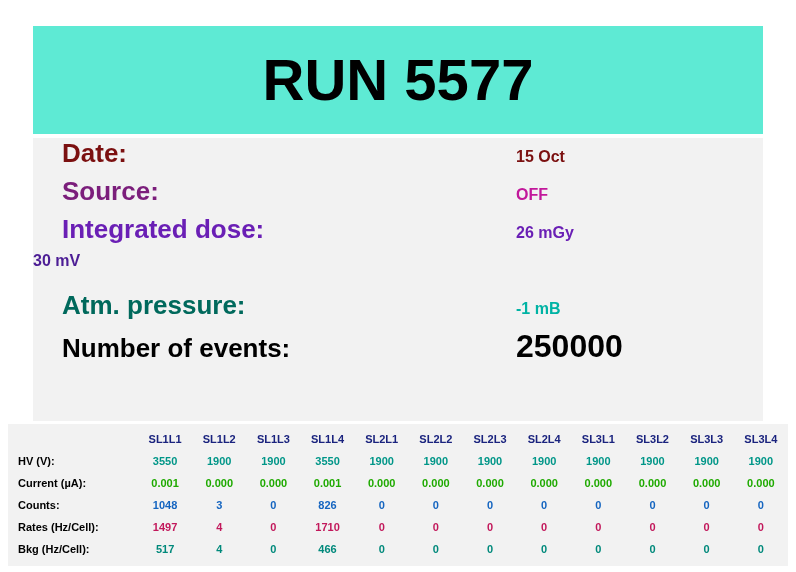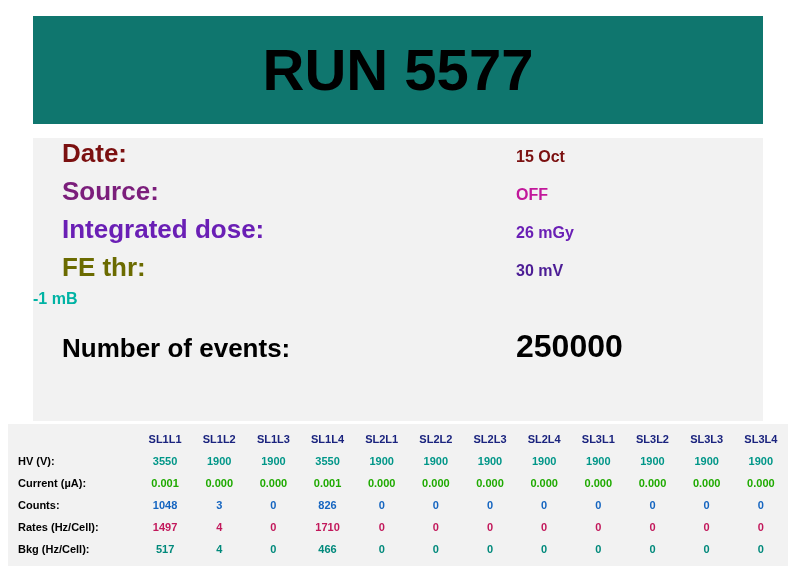--- a/index.html
+++ b/index.html
@@ -16,24 +16,24 @@
   .page {
     position: relative;
     width: 796px;
     height: 572px;
     background: #ffffff;
   }
   
   .title-banner {
     position: absolute;
     left: 33px;
-    top: 16px;
+    top: 26px;
     width: 730px;
     height: 108px;
-    background: #0f766e;
+    background: #5eead4;
     display: flex;
     align-items: center;
     justify-content: center;
   }
   .title-text {
     font-size: 58px;
     font-weight: bold;
     color: #000000;
     letter-spacing: 0px;
     line-height: 1;
@@ -129,24 +129,24 @@
         </div>
         <div class="info-row">
           <div class="info-label" style="color: rgb(123, 30, 123);">Source:</div>
           <div class="info-value" style="color: rgb(194, 24, 155);">OFF</div>
         </div>
         <div class="info-row">
           <div class="info-label" style="color: rgb(106, 31, 181);">Integrated dose:</div>
           <div class="info-value" style="color: rgb(106, 31, 181);">26 mGy</div>
         </div>
         <div class="info-row">
-          <div class="info-label" style="color: rgb(107, 107, 0);">FE thr:</div>
           <div class="info-value" style="color: #4c1d95;">30 mV</div>
         </div>
         <div class="info-row">
+          <div class="info-label" style="color: rgb(0, 105, 92);">Atm. pressure:</div>
           <div class="info-value" style="color: rgb(0, 179, 164);">-1 mB</div>
         </div>
         <div class="info-row last">
           <div class="info-label" style="color: rgb(0, 0, 0);">Number of events:</div>
           <div class="info-value" style="color: rgb(0, 0, 0); font-size: 32px;">250000</div>
         </div>
       </div>
   </div>
 
   <div class="table-wrap">

